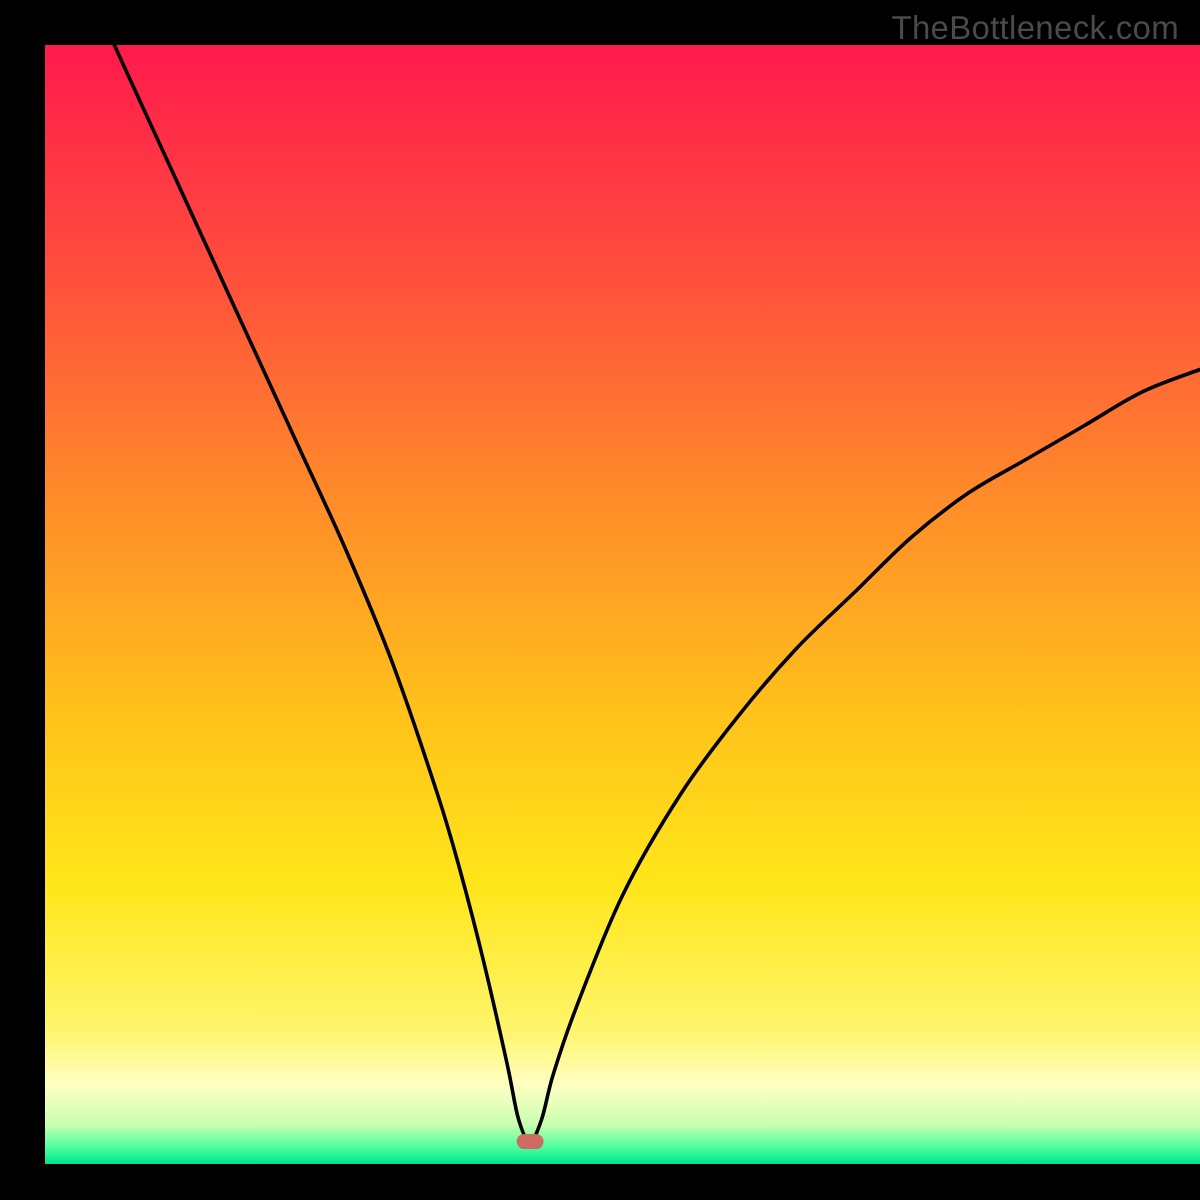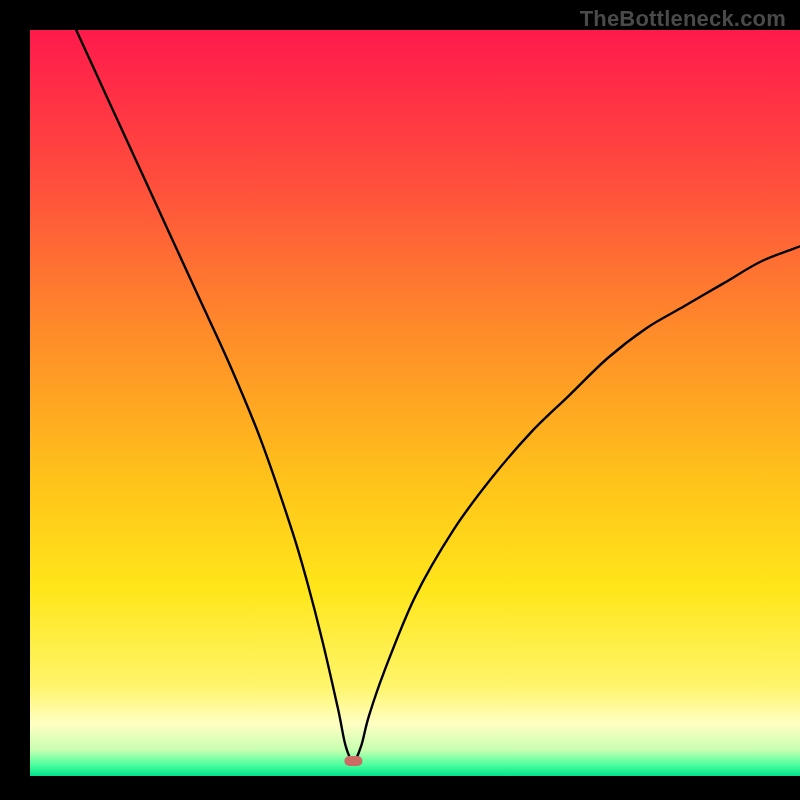--- a/index.html
+++ b/index.html
@@ -14,21 +14,21 @@
   .chart-wrap {
     position: absolute;
     inset: 0;
   }
   .watermark {
     position: absolute;
     top: 6px;
     right: 14px;
     color: #4a4a4a;
     font-size: 22px;
-    font-weight: 700;
+    font-weight: 400;
     letter-spacing: 0.2px;
     z-index: 30;
   }
   svg {
     display: block;
   }
 </style>
 </head>
 <body>
 

